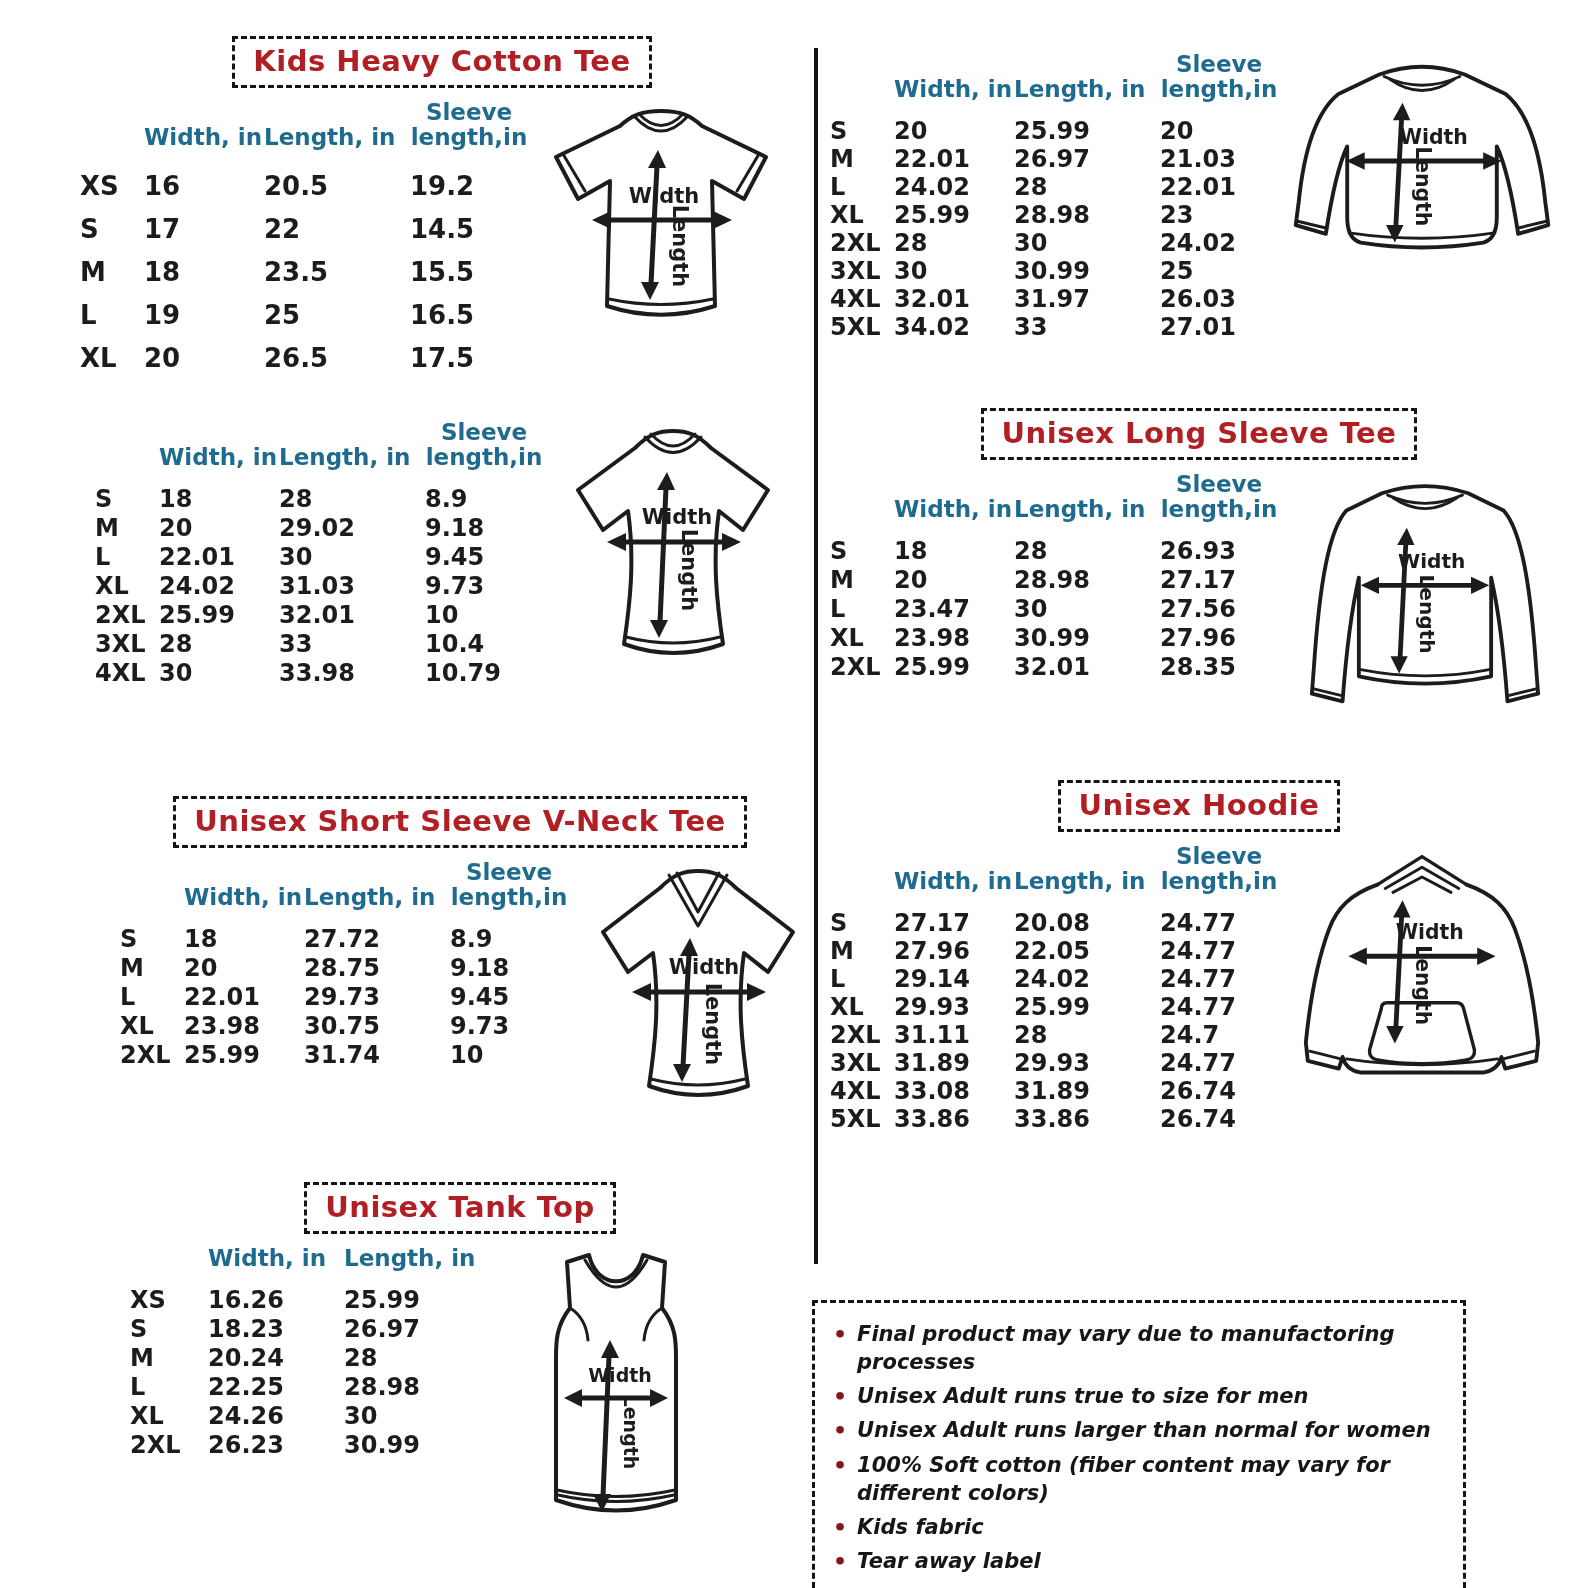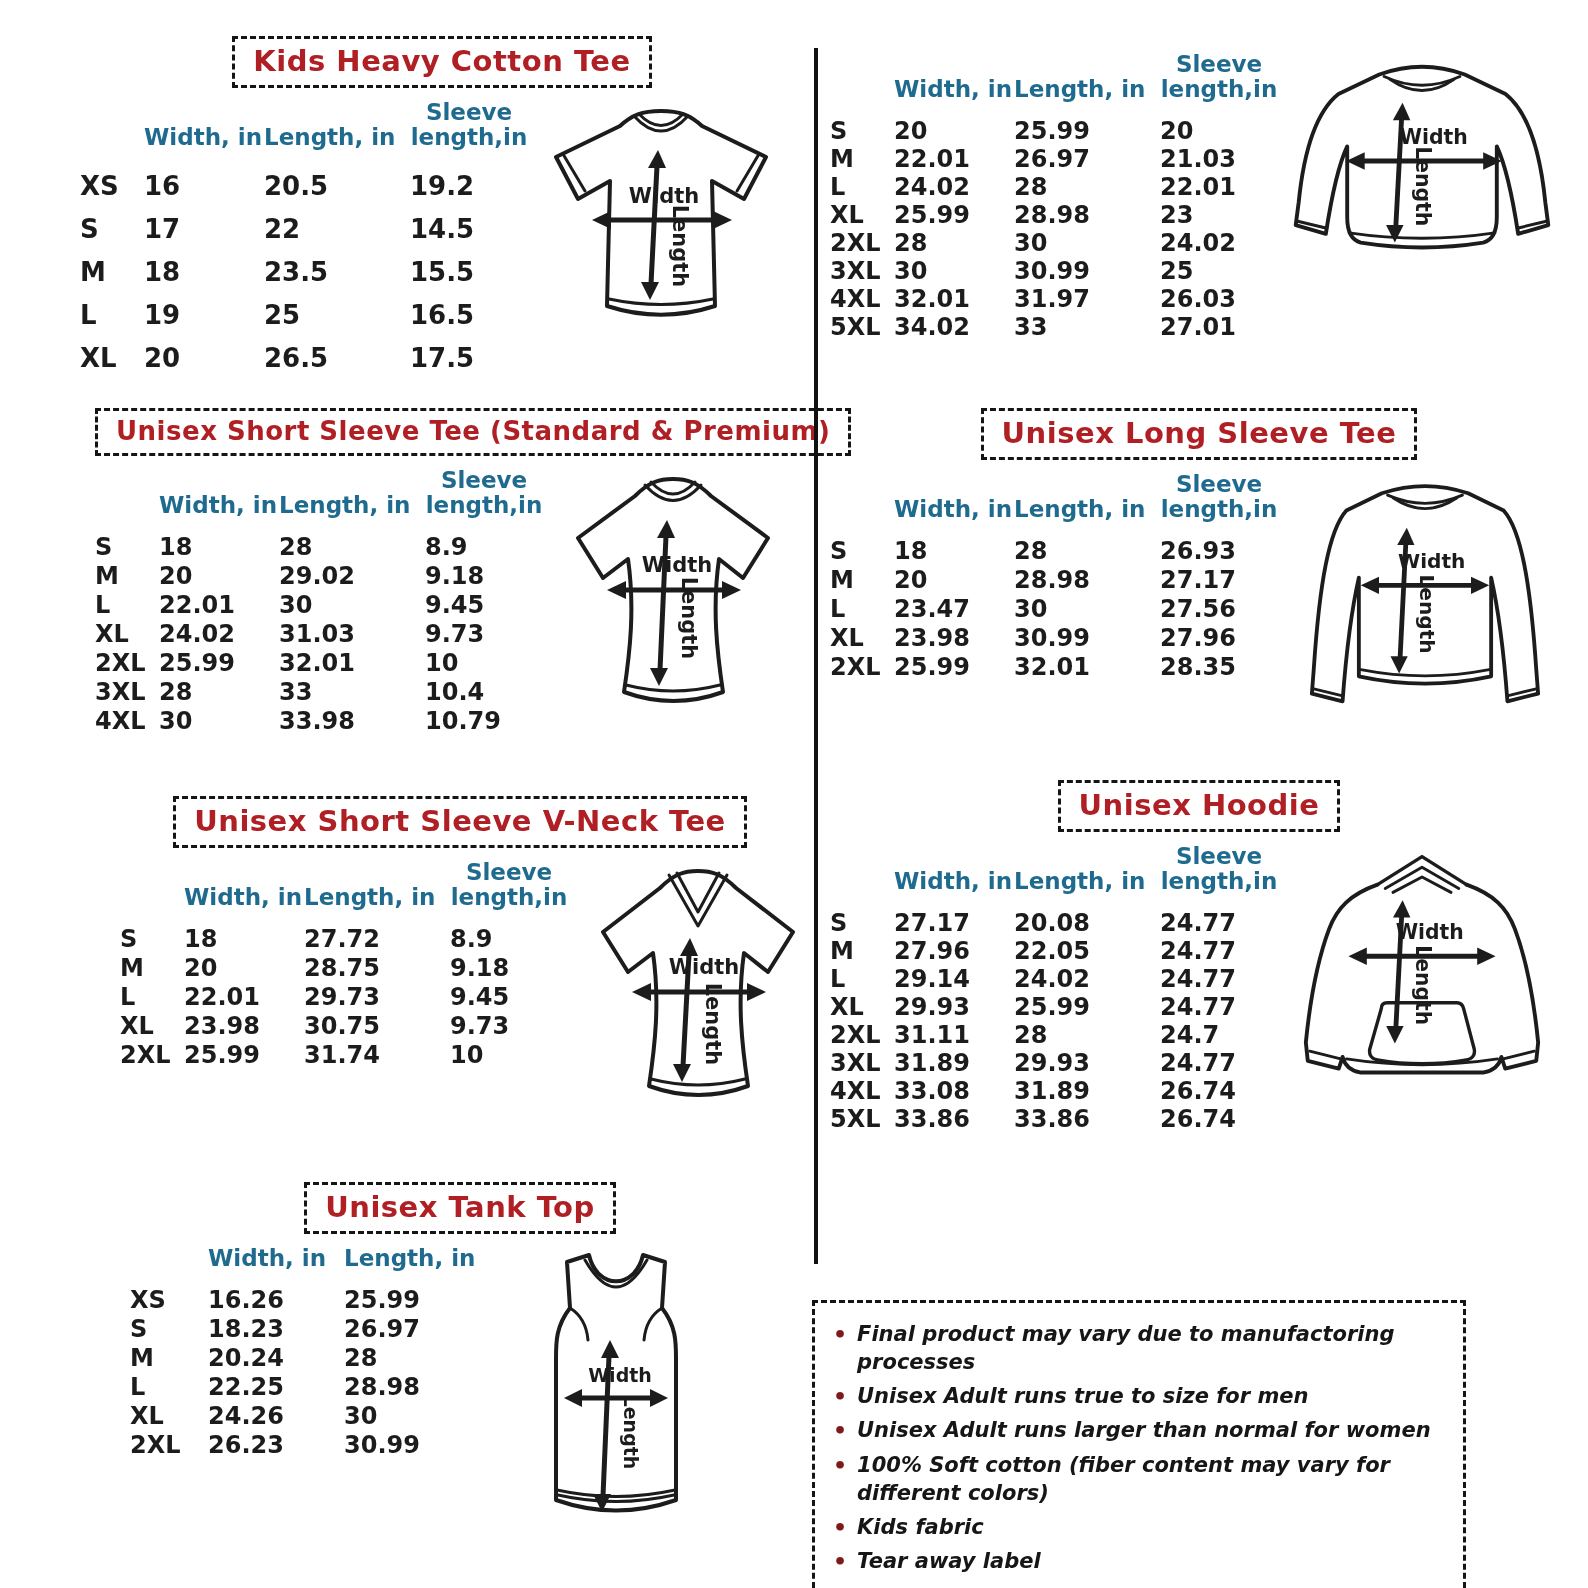--- a/index.html
+++ b/index.html
@@ -103,23 +103,20 @@
       <line class="arrow" x1="121" y1="66" x2="115" y2="184"></line>
       <polygon class="head" points="122,50 112,68 130,68"></polygon>
       <polygon class="head" points="114,200 105,182 123,182"></polygon>
       <text x="128" y="103" text-anchor="middle">Width</text>
       <text transform="rotate(90 137 146)" x="137" y="146" text-anchor="middle">Length</text>
     </svg>
   </div>
 </div>
 
 <div class="section" id="sec-short" style="left:95px;top:408px;width:706px;">
-  <div class="title-box">
-    <span class="title title-sm">Unisex Short Sleeve Tee (Standard &amp; Premium)</span>
-  </div>
   <div class="content">
     <div class="table cols4 lh-mid">
       <div class="thead">
         <span class="th-spacer"></span>
         <span class="th">Width, in</span>
         <span class="th">Length, in</span>
         <span class="th th-sleeve">Sleeve length,in</span>
       </div>
       <div class="tbody">
           <div class="trow">

